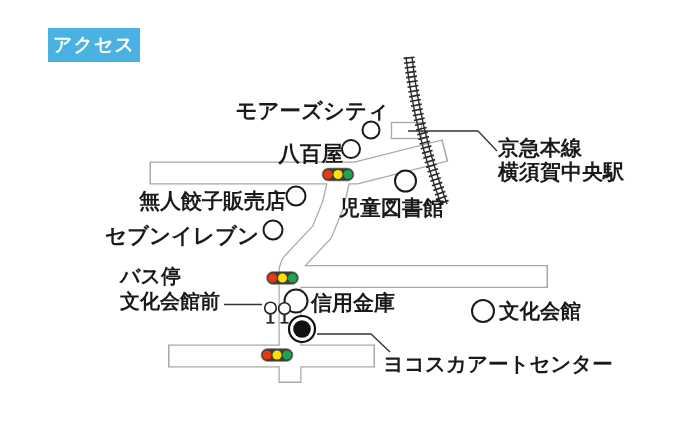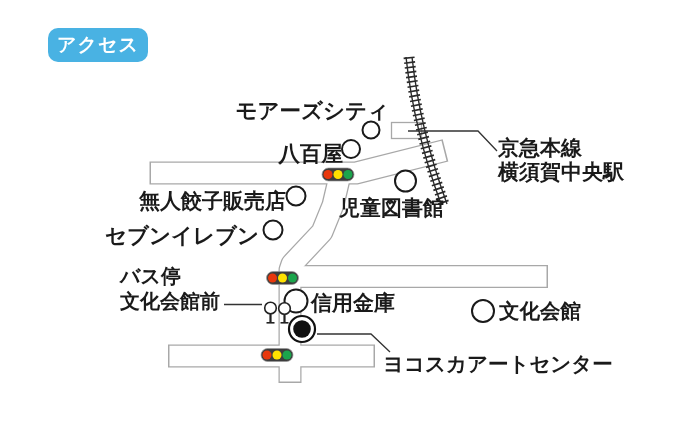--- a/index.html
+++ b/index.html
@@ -1,23 +1,23 @@
 <!DOCTYPE html>
 <html><head>
 <meta charset="utf-8">
 <style>
   html,body{margin:0;padding:0;}
   body{
     width:700px;height:435px;position:relative;background:#ffffff;
     font-family:"DejaVu Sans","Liberation Sans",sans-serif;overflow:hidden;
   }
   .access-badge{
-    position:absolute;left:48px;top:28px;width:100px;height:34px;
+    position:absolute;left:48px;top:28px;width:92px;height:34px;
     background:#49b2e3;color:#ffffff;display:flex;align-items:center;justify-content:center;
-    font-size:19px;font-weight:600;letter-spacing:1px;border-radius:10px;
+    font-size:19px;font-weight:600;letter-spacing:1px;
   }
   svg{position:absolute;left:0;top:0;}
   .map-label{
     fill:#1a1a1a;font-weight:700;
     font-family:"DejaVu Sans","Liberation Sans",sans-serif;
   }
 </style>
 </head>
 <body>
 

